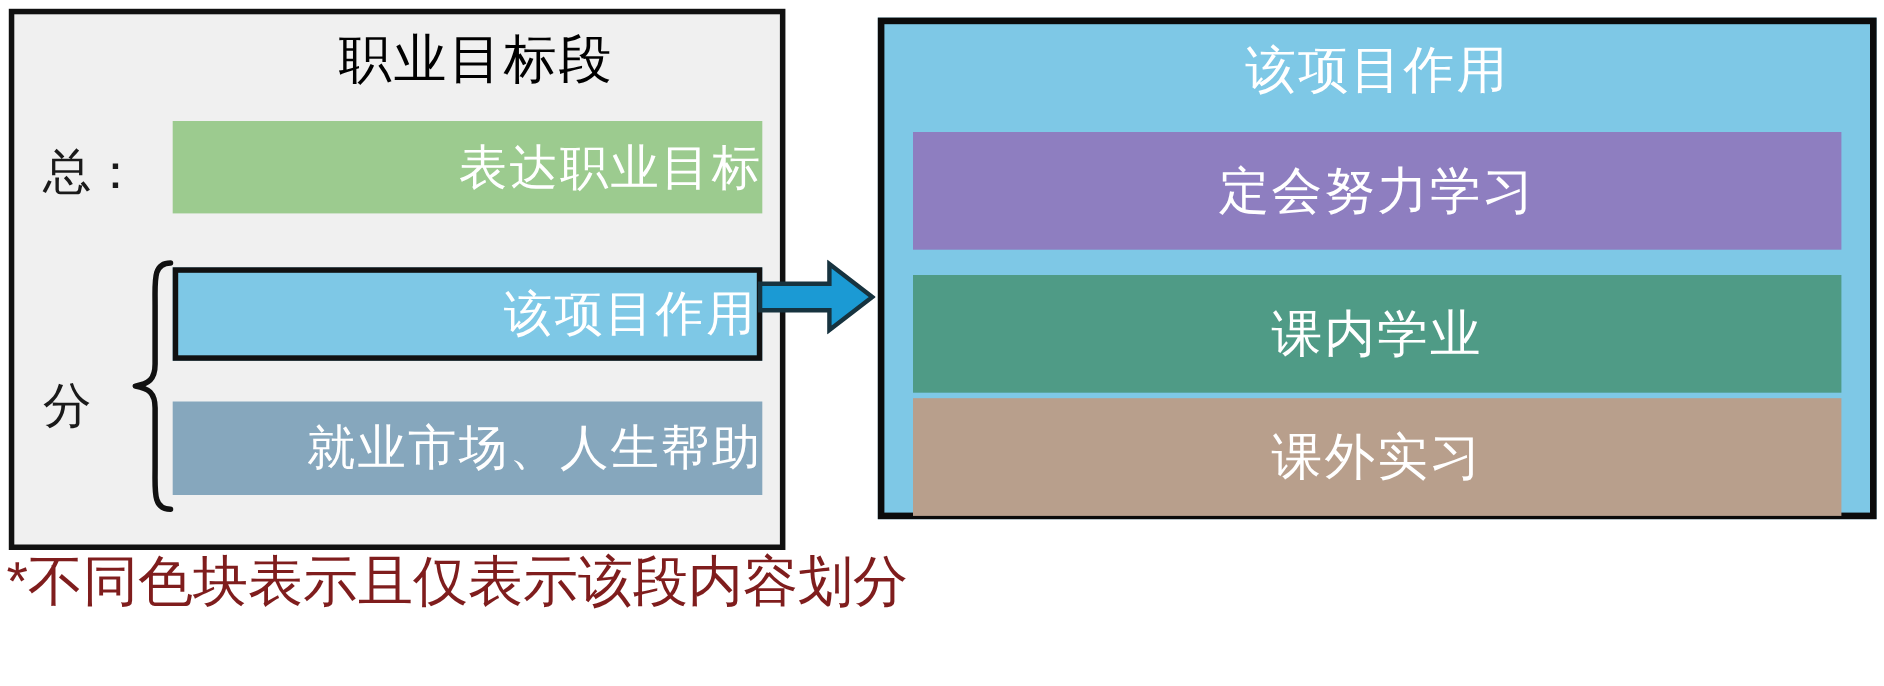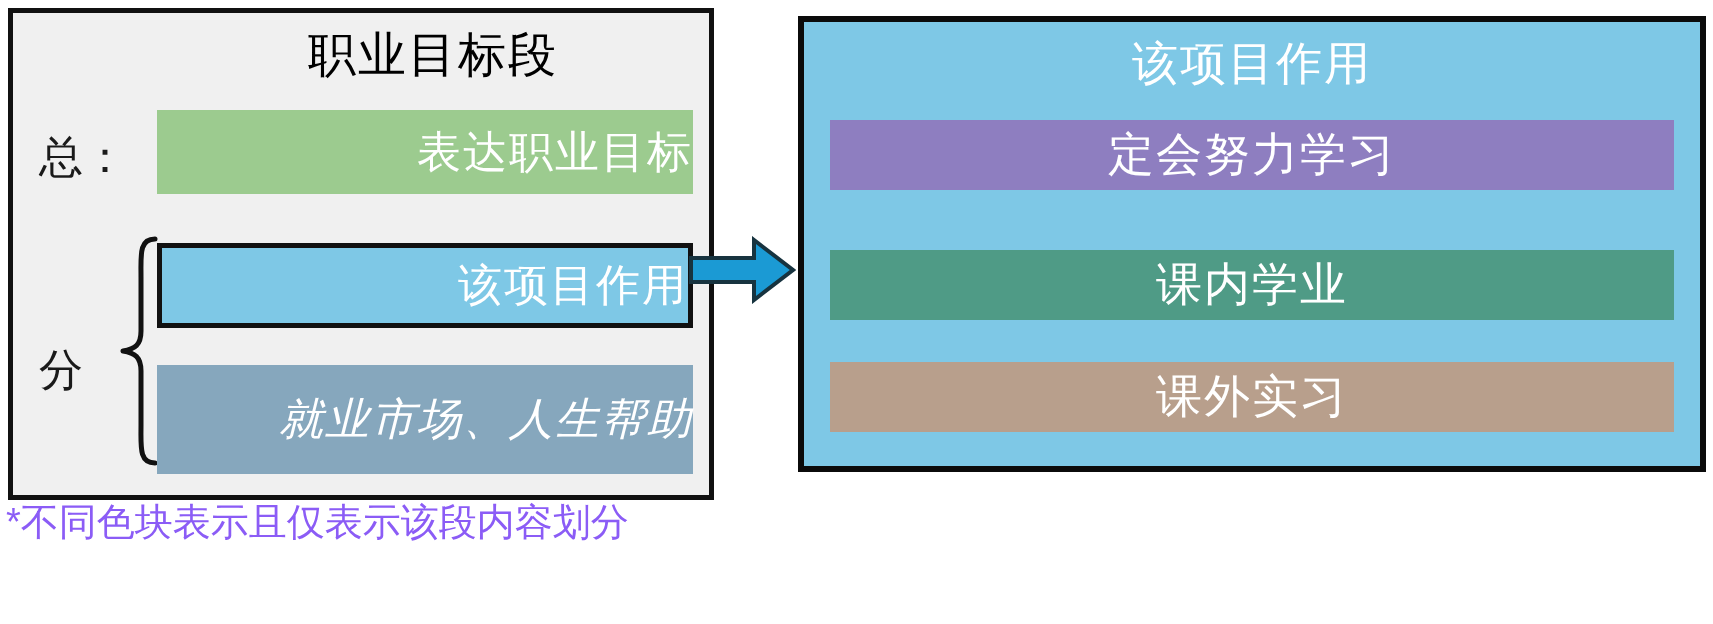--- a/index.html
+++ b/index.html
@@ -71,23 +71,22 @@
     background: #9ccb8f;
   }
   #lbox-blue {
     top: 230px;
     height: 85px;
     background: #7ec8e6;
     border: 5px solid #111111;
   }
   #lbox-gray {
     top: 352px;
-    height: 109px;
+    height: 85px;
     background: #86a7bd;
-    font-style: italic;
   }
 
   
   #brace {
     position: absolute;
     left: 104px;
     top: 222px;
     width: 42px;
     height: 232px;
   }
@@ -121,42 +120,42 @@
     font-size: 46px;
     line-height: 1.0;
     color: #ffffff;
     letter-spacing: 2px;
     white-space: nowrap;
   }
   .rbox {
     position: absolute;
     left: 26px;
     width: 844px;
-    height: 70px;
+    height: 107px;
     display: flex;
     align-items: center;
     justify-content: center;
     color: #ffffff;
     font-size: 46px;
     letter-spacing: 2px;
     white-space: nowrap;
     box-sizing: border-box;
   }
   #rbox-purple { top: 98px;  background: #8e7ec0; }
   #rbox-teal   { top: 228px; background: #4f9b86; }
   #rbox-tan    { top: 340px; background: #b89f8c; }
 
   
   #footnote {
     position: absolute;
     left: 6px;
     top: 503px;
-    font-size: 38px;
-    line-height: 1.0;
-    color: #8b5cf6;
+    font-size: 50px;
+    line-height: 1.0;
+    color: #7f1d1d;
     white-space: nowrap;
     letter-spacing: 0px;
   }
 </style>
 </head>
 <body>
 
 <div id="stage">
 
   <div id="left-panel">

